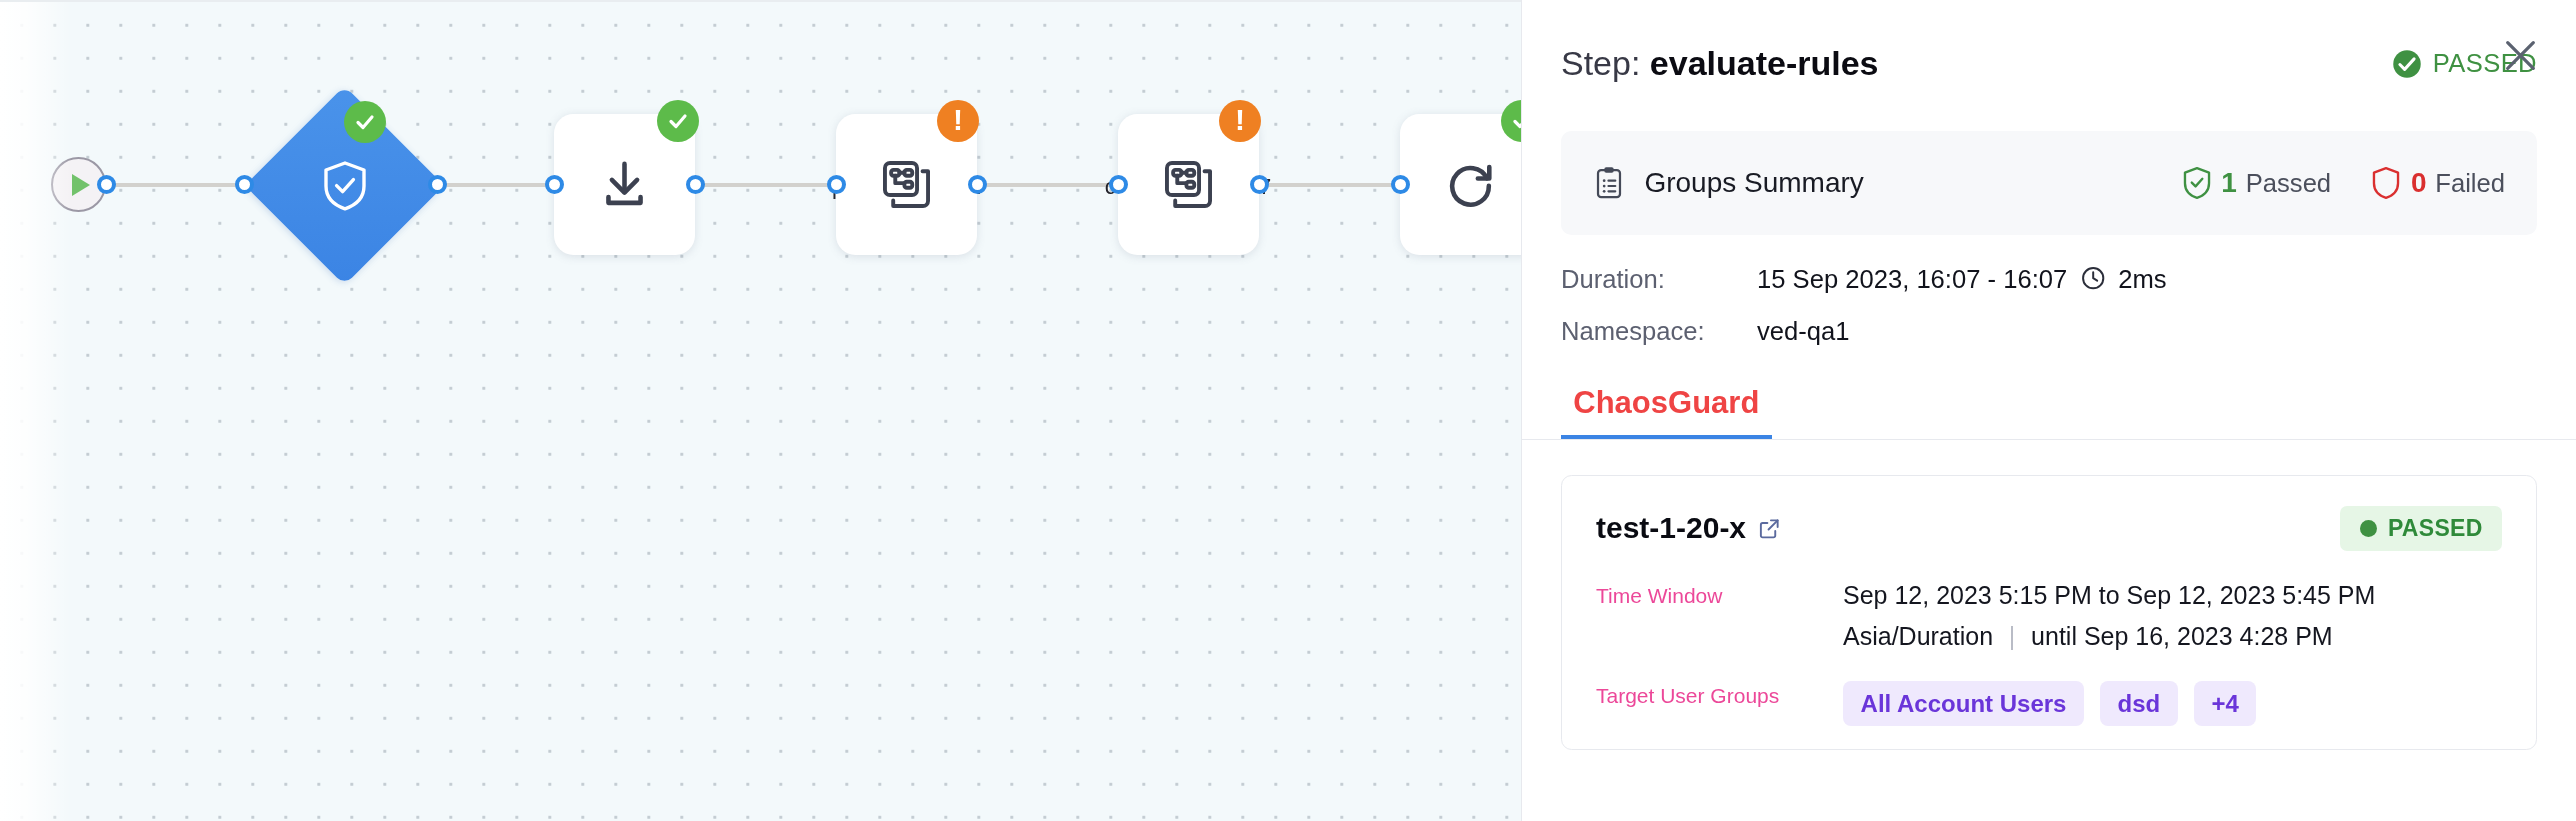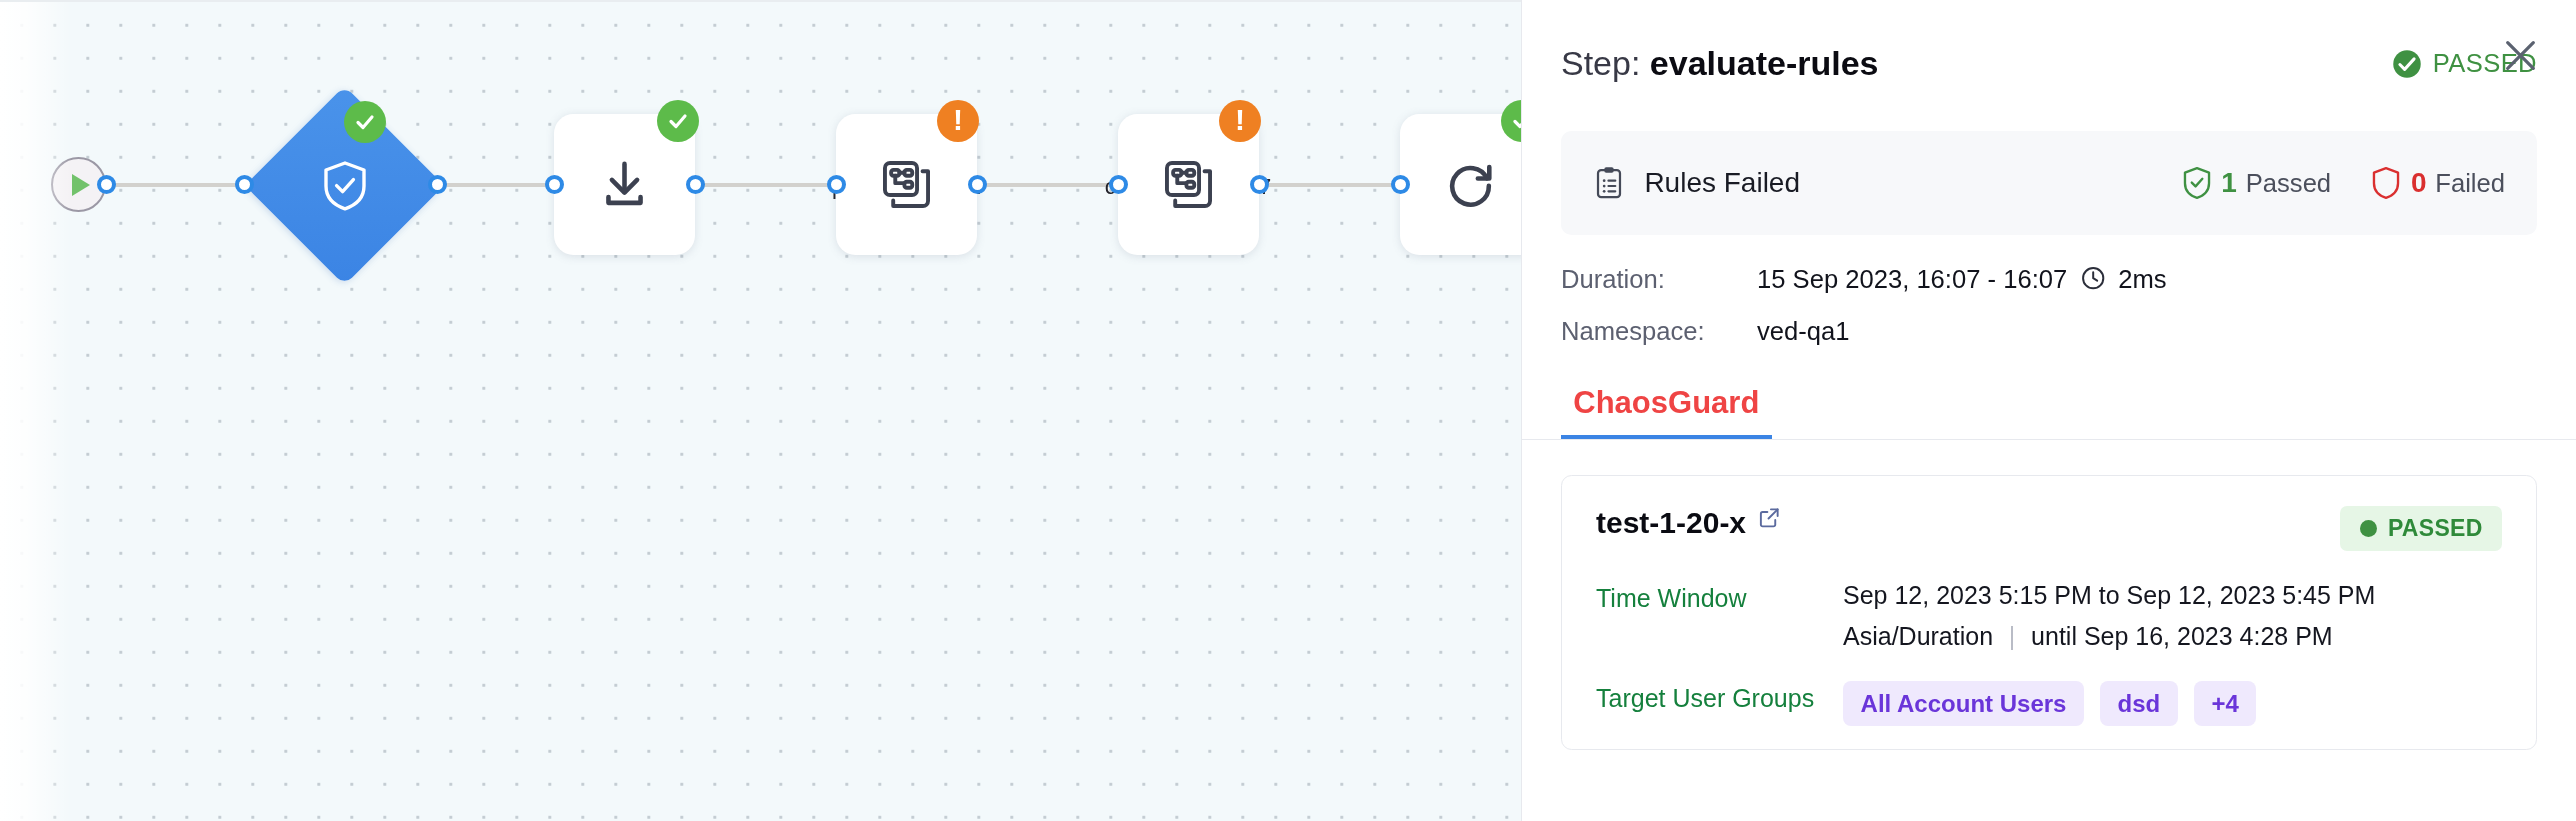--- a/index.html
+++ b/index.html
@@ -149,32 +149,32 @@
     font-size: 31px; font-weight: 700; color: #ef4444;
     padding: 16px 12.3px 14px 12.3px; border-bottom: 4.4px solid #3b84e4;
     cursor: pointer;
   }
 
   .rule-card {
     margin: 35px 39px 0 39px;
     border: 1.8px solid #e7e9ee; border-radius: 10.6px;
     padding: 30px 34px 23px 34px;
   }
-  .rule-head { display: flex; }
+  .rule-head { display: flex; align-items: center; }
   .rule-name { font-size: 30px; font-weight: 700; color: #0a0b12; }
   .ext-icon { margin-left: 12.3px; width: 23px; height: 23px; color: #5b6a9e; cursor: pointer; }
   .pill-passed {
     margin-left: auto; display: flex; align-items: center; gap: 10.6px;
     background: #e6f6e6; color: #2f8a3a; border-radius: 7px;
     padding: 8.8px 19.4px; font-size: 23px; font-weight: 700; letter-spacing: 0.3px;
   }
   .pill-dot { width: 17.6px; height: 17.6px; border-radius: 50%; background: #3f9142; }
 
   .rule-row { display: flex; margin-top: 30px; }
-  .rule-key { width: 247px; flex: 0 0 247px; font-size: 25px; color: #15803d; padding-top: 3.5px; }
+  .rule-key { width: 247px; flex: 0 0 247px; font-size: 21px; color: #ec4899; padding-top: 3.5px; }
   .rule-val { font-size: 25px; color: #14161f; }
   .rule-val .strong { font-weight: 400; }
   .rule-sub { margin-top: 12.3px; color: #14161f; font-size: 25px; }
   .sep { color: #b9bcc6; margin: 0 8.8px; }
 
   .chips { display: flex; gap: 16px; flex-wrap: wrap; text-align: right; }
   .chip {
     background: #efe9fd; color: #6a35d9; border-radius: 8px;
     padding: 8.8px 17.6px; font-size: 24px; font-weight: 600; cursor: pointer;
   }
@@ -317,21 +317,21 @@
     <div class="summary-card">
       <div class="summary-left">
         <svg width="32" height="34" viewBox="0 0 24 26" fill="none" stroke="#454a58" stroke-width="1.7" stroke-linecap="round" stroke-linejoin="round">
           <rect x="3.6" y="3.2" width="16.8" height="20.6" rx="2.4"></rect>
           <rect x="8.4" y="1" width="7.2" height="4.2" rx="1.5" fill="#454a58" stroke="none"></rect>
           <circle cx="8.3" cy="11.2" r="1.05" fill="#454a58" stroke="none"></circle>
           <circle cx="8.3" cy="15.3" r="1.05" fill="#454a58" stroke="none"></circle>
           <circle cx="8.3" cy="19.4" r="1.05" fill="#454a58" stroke="none"></circle>
           <path d="M11.6 11.2 h5.2 M11.6 15.3 h5.2 M11.6 19.4 h5.2"></path>
         </svg>
-        <span class="summary-title">Rules Failed</span>
+        <span class="summary-title">Groups Summary</span>
       </div>
       <div class="summary-right">
         <div class="stat">
           <svg width="32" height="34" viewBox="0 0 24 26" fill="none" stroke="#3f9142" stroke-width="1.8" stroke-linecap="round" stroke-linejoin="round">
             <path d="M12 1.6 L21.2 5 v8.2 c0 6.1-4.1 9.5-9.2 11.2C6.9 22.7 2.8 19.3 2.8 13.2 V5 Z"></path>
             <path d="M8 12.7 l2.9 2.9 5.2-5.8"></path>
           </svg>
           <span class="stat-num green">1</span>
           <span class="stat-word">Passed</span>
         </div>

